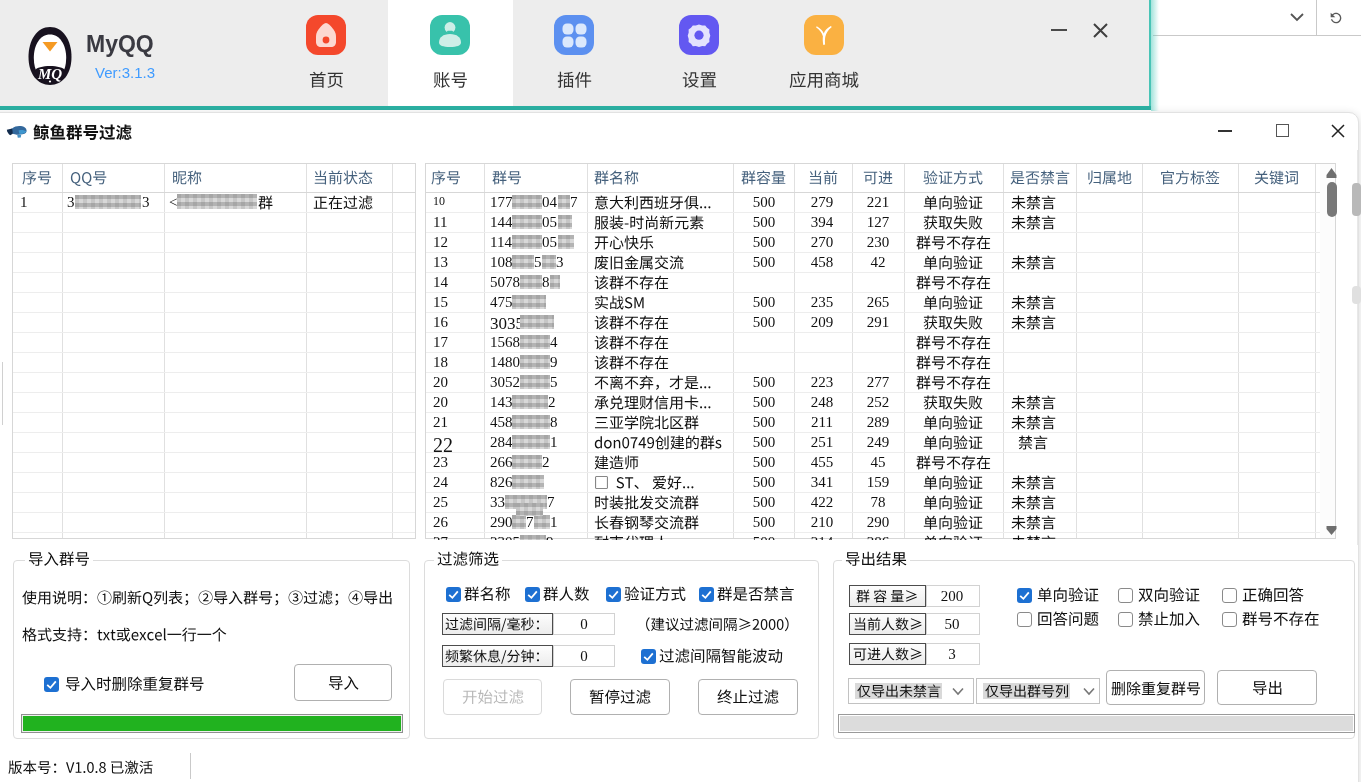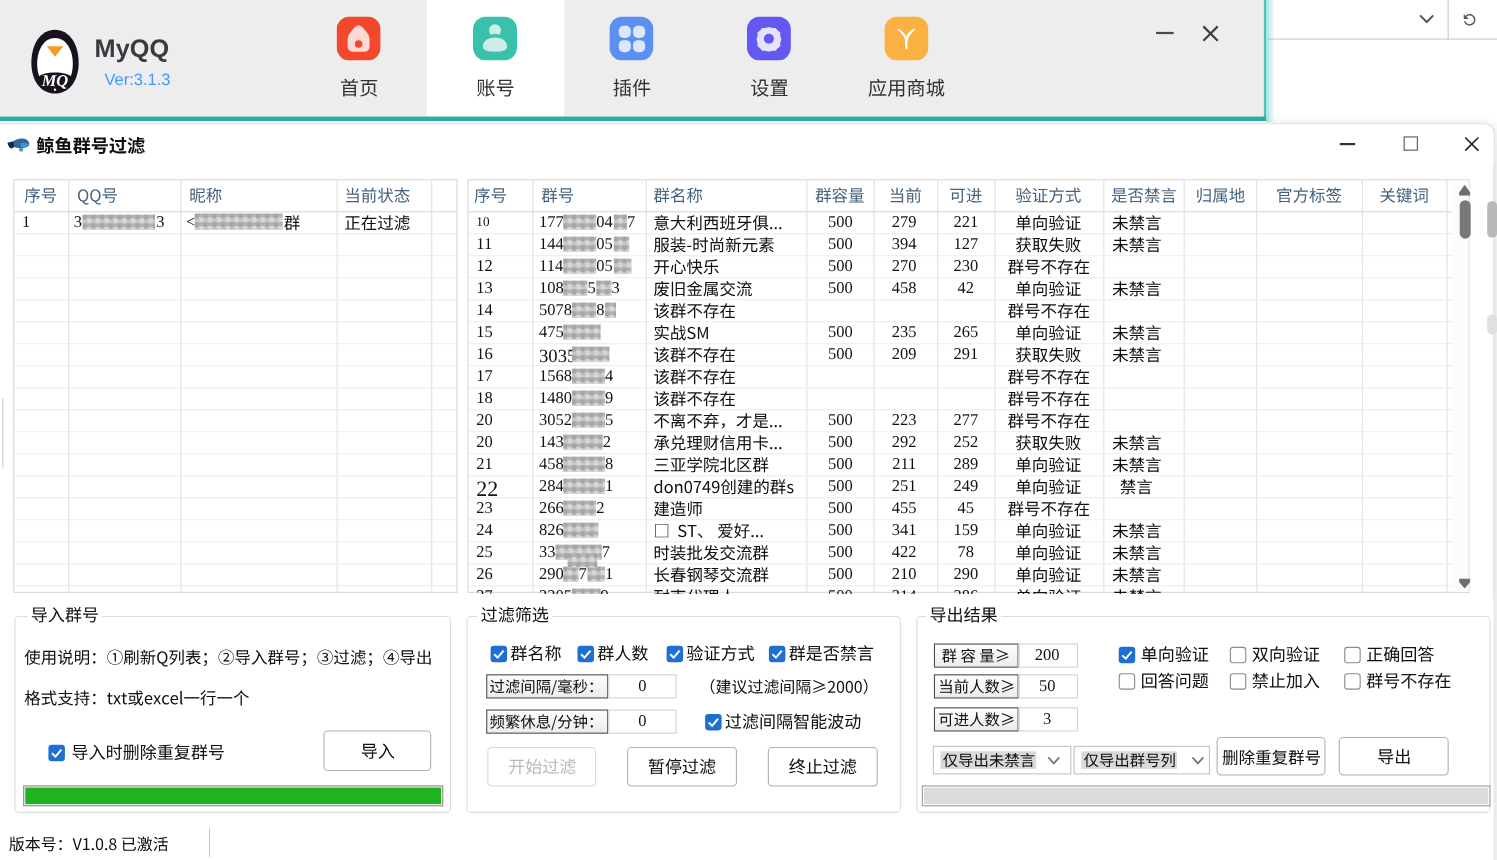--- a/index.html
+++ b/index.html
@@ -828,21 +828,21 @@
       <use href="#g99" x="3000"></use>
       <use href="#g100" x="4000"></use>
       <use href="#g9" x="5000"></use>
       <use href="#g101" x="6000"></use>
       <use href="#g60" x="7000"></use>
       <use href="#g60" x="7278"></use>
       <use href="#g60" x="7556"></use>
     </g>
   </svg>
 <div class="num" style="left:764px;top:394px;font-size:15px;transform:translateX(-50%)">500</div>
-<div class="num" style="left:822px;top:394px;font-size:15px;transform:translateX(-50%)">292</div>
+<div class="num" style="left:822px;top:394px;font-size:15px;transform:translateX(-50%)">248</div>
 <div class="num" style="left:878px;top:394px;font-size:15px;transform:translateX(-50%)">252</div>
 <svg class="t" style="left:923.0px;top:394.5px" width="60.0" height="15.0" viewBox="0 0 4000 1000">
     <g fill="#111" transform="translate(0,880) scale(1,-1)">
       <use href="#g72" x="0"></use>
       <use href="#g73" x="1000"></use>
       <use href="#g74" x="2000"></use>
       <use href="#g75" x="3000"></use>
     </g>
   </svg>
 <svg class="t" style="left:1010.5px;top:394.5px" width="45.0" height="15.0" viewBox="0 0 3000 1000">

